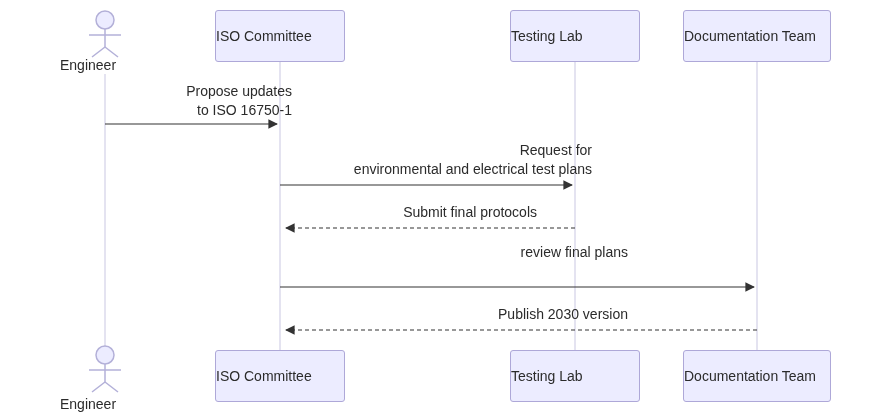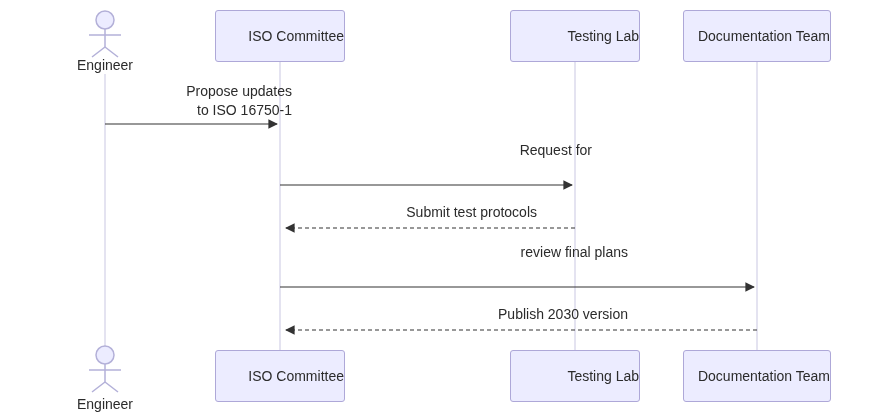--- a/index.html
+++ b/index.html
@@ -18,31 +18,31 @@
     width: 872px; height: 415px;
   }
   .participant {
     position: absolute;
     height: 52px;
     background: #ECECFF;
     border: 1px solid #AEA8D8;
     border-radius: 3px;
     display: flex;
     align-items: center;
-    justify-content: flex-end;
+    justify-content: flex-start;
     font-size: 14px;
     box-sizing: border-box;
   }
   .participant.top    { top: 10px; }
   .participant.bottom { top: 350px; }
   .actor-label {
     position: absolute;
     width: 90px;
     left: 60px;
-    text-align: center;
+    text-align: left;
     font-size: 14px;
   }
   .msg {
     position: absolute;
     text-align: center;
     font-size: 14px;
     line-height: 19px;
   }
   .msg .ml { display: block; text-align: right; }
 </style>
@@ -108,23 +108,24 @@
   <div class="participant bottom" style="left:683px;width:148px">
     <span>Documentation Team</span>
   </div>
 
   <div class="msg" style="left:92px;top:82px;width:200px">
     <span class="ml">Propose updates</span>
     <span class="ml">to ISO 16750-1</span>
   </div>
   <div class="msg" style="left:262px;top:141px;width:330px">
     <span class="ml">Request for</span>
+    <span class="ml">environmental and electrical test plans</span>
   </div>
   <div class="msg" style="left:317px;top:203px;width:220px">
-    <span class="ml">Submit test protocols</span>
+    <span class="ml">Submit final protocols</span>
     <span class="ml"></span>
   </div>
   <div class="msg" style="left:408px;top:243px;width:220px">
     <span class="ml">review final plans</span>
   </div>
   <div class="msg" style="left:408px;top:305px;width:220px">
     <span class="ml">Publish 2030 version</span>
     <span class="ml"></span>
   </div>
 

